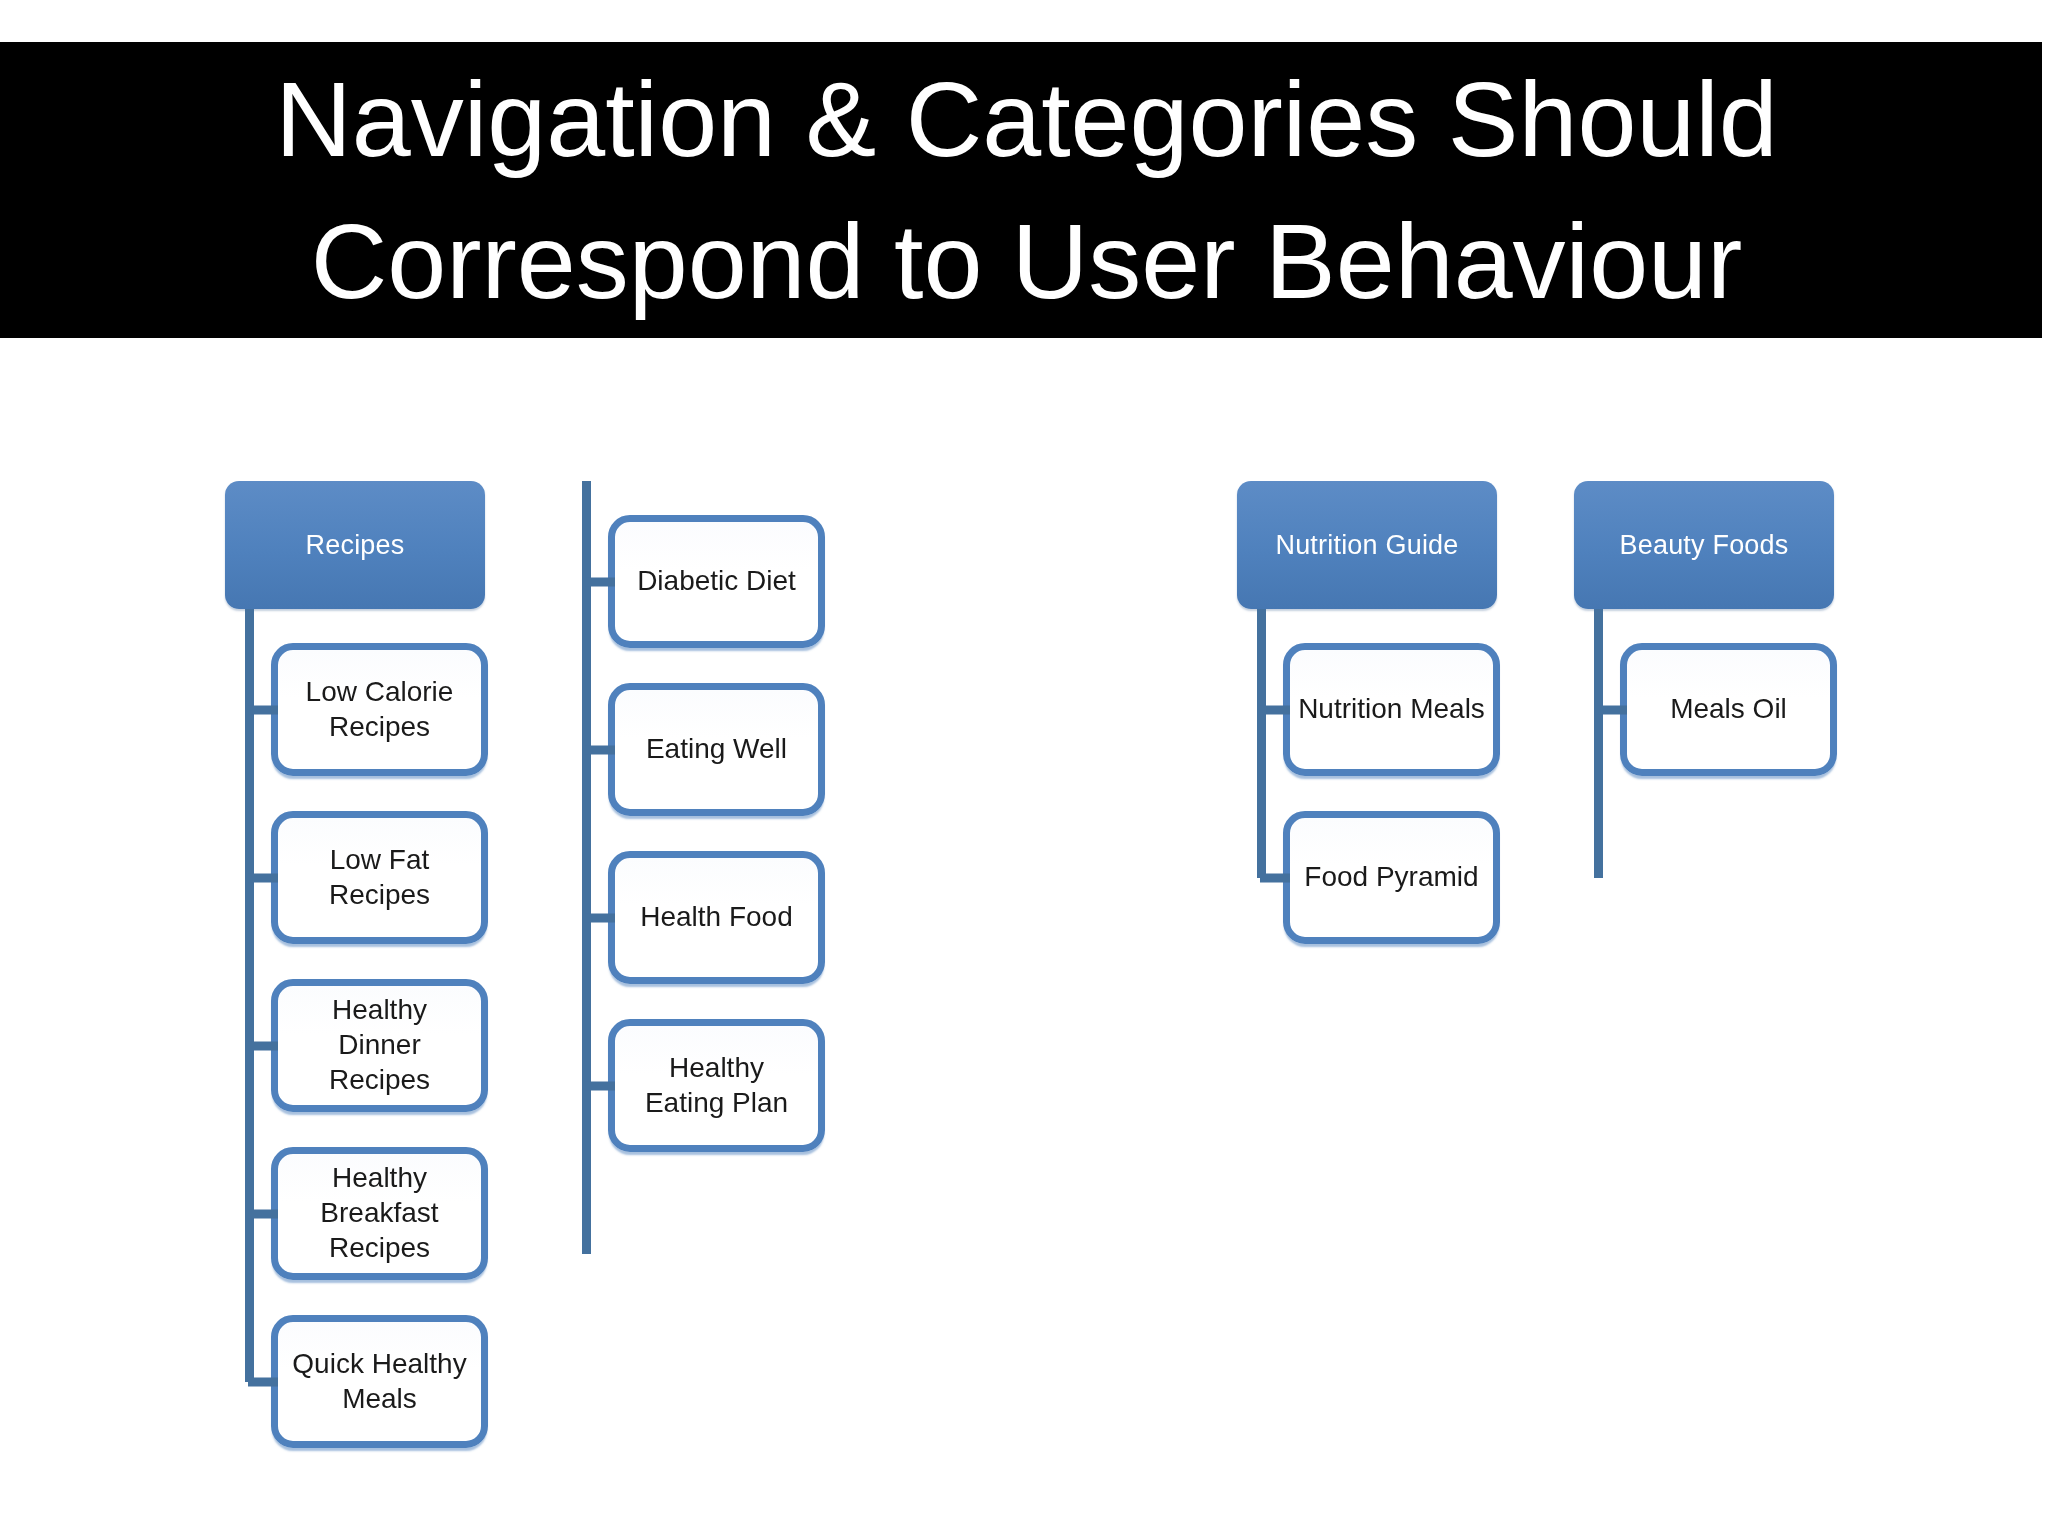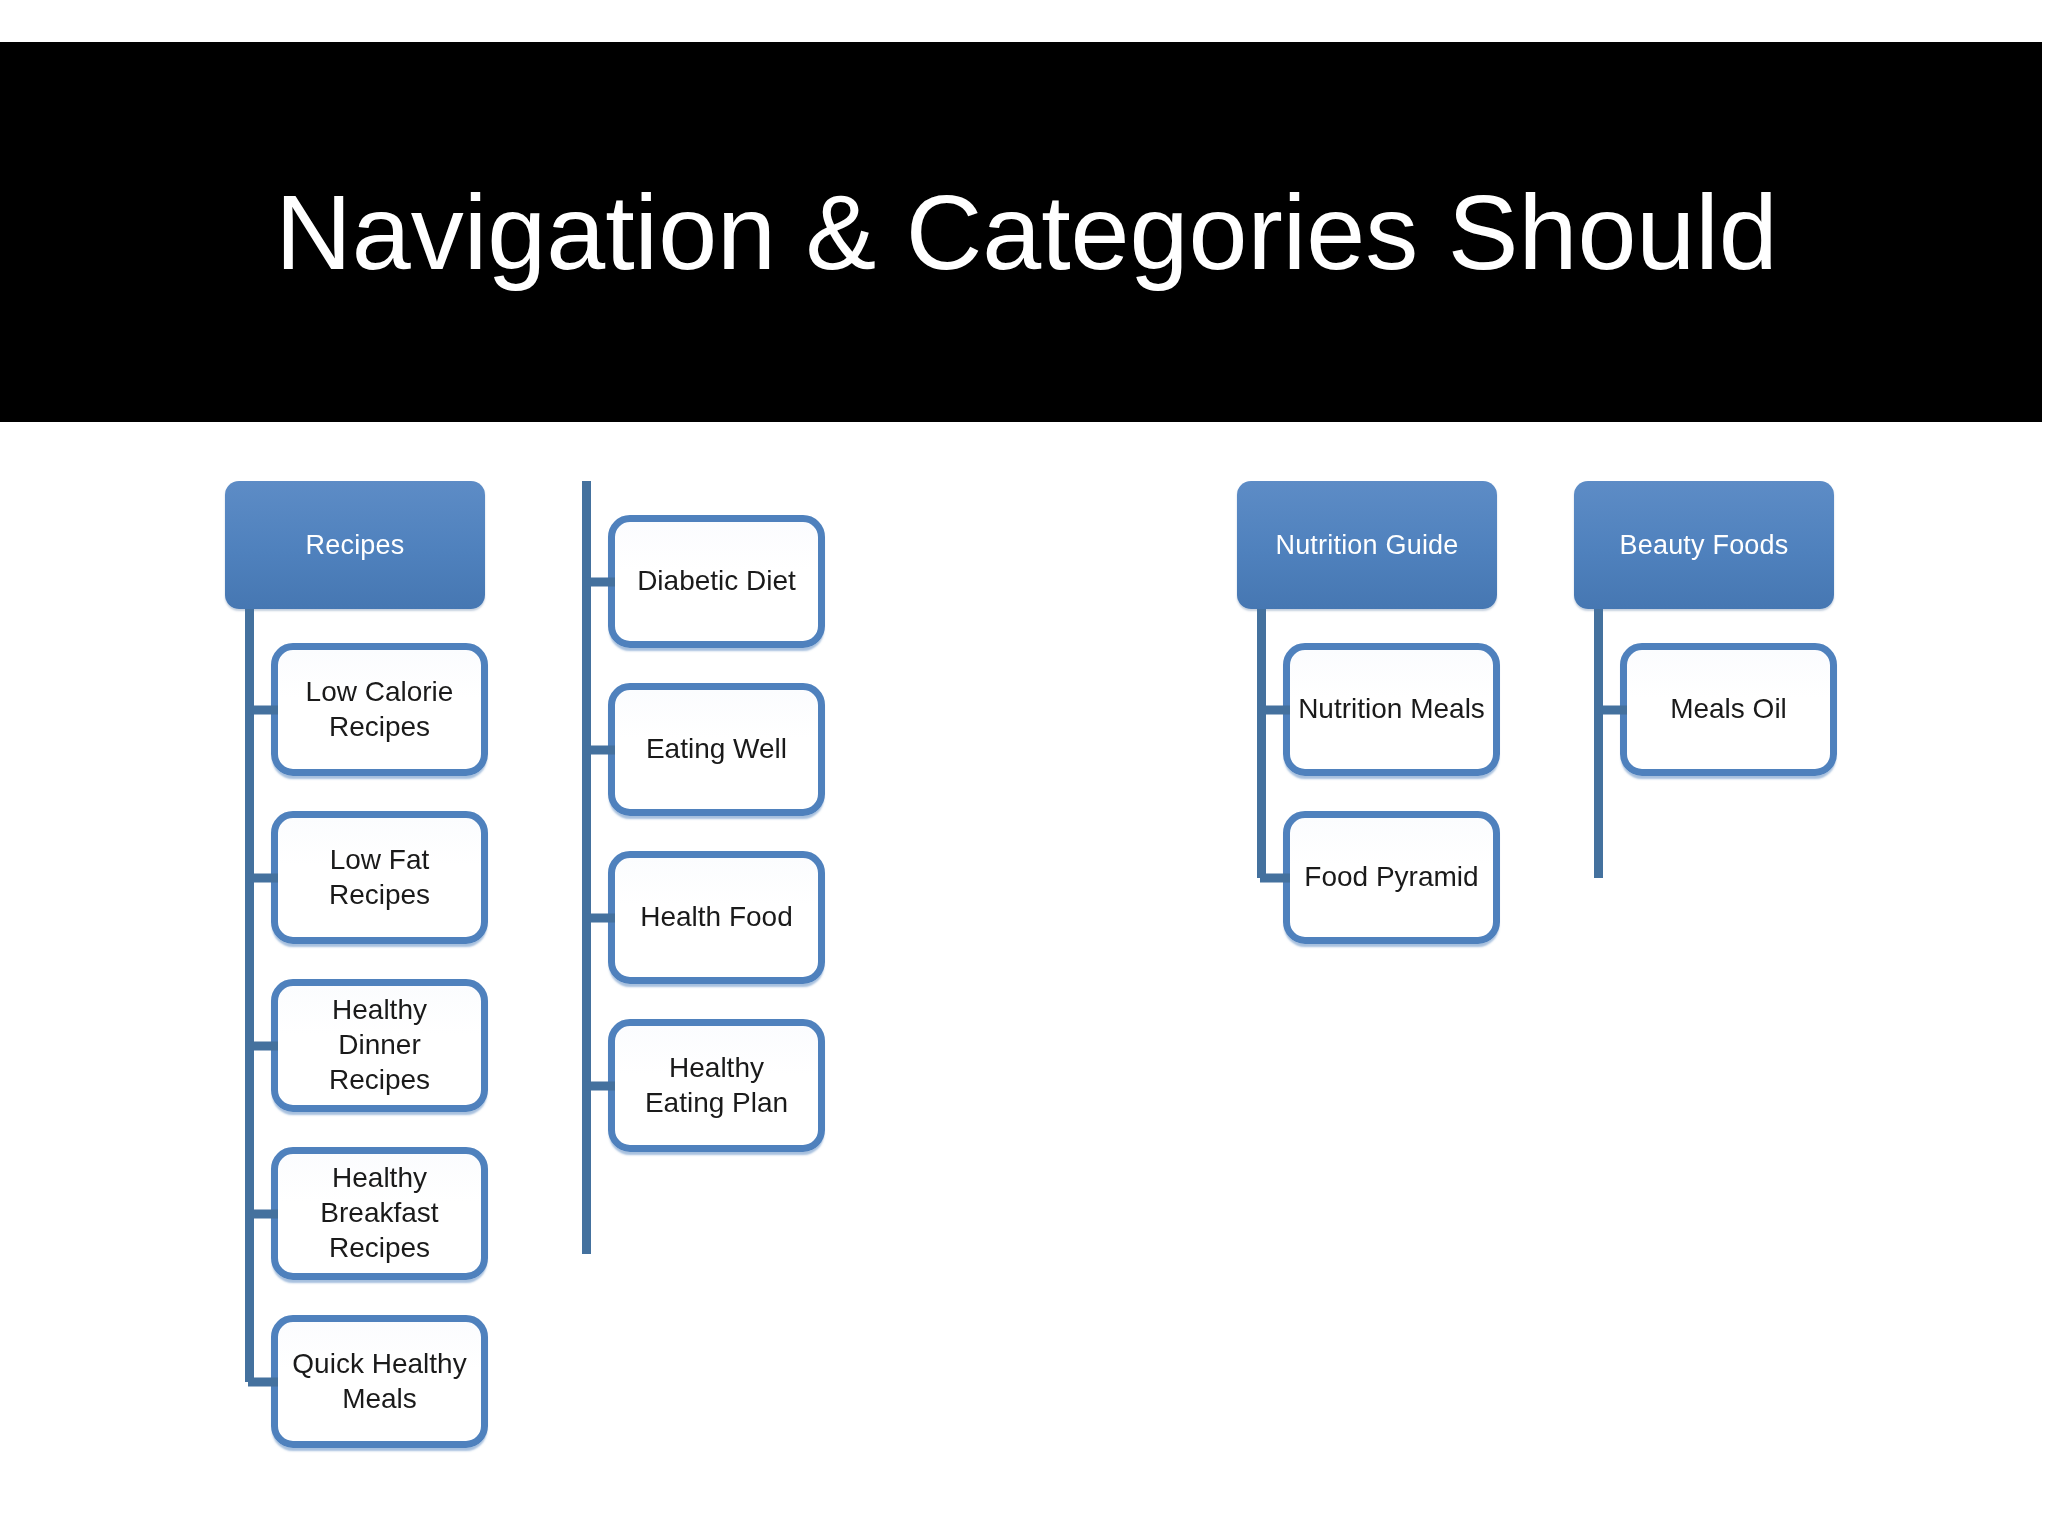--- a/index.html
+++ b/index.html
@@ -13,21 +13,21 @@
     --box-text:#1a1a1a;
   }
   *{margin:0;padding:0;box-sizing:border-box;}
   html,body{background:#ffffff;}
   body{
     width:2048px;height:1536px;position:relative;overflow:hidden;
     font-family:"Liberation Sans",sans-serif;
   }
   
   .banner{
-    position:absolute;left:0;top:42px;width:2042px;height:380px;
+    position:absolute;left:0;top:42px;width:2042px;height:296px;
     background:var(--banner-bg);
     display:flex;flex-direction:column;align-items:center;justify-content:center;padding-left:11px;
   }
   .title-line{
     color:var(--banner-text);
     font-size:106px;line-height:142px;font-weight:400;
     white-space:nowrap;text-align:center;
   }
   
   .diagram{position:absolute;left:0;top:481px;width:2048px;height:1055px;padding-left:12px;}
@@ -63,20 +63,21 @@
     text-align:center;white-space:pre-line;padding:0 6px;
   }
 </style>
 </head>
 <body>
 
 <div class="slide">
 
   <div class="banner">
     <div class="title-line">Navigation &amp; Categories Should</div>
+    <div class="title-line">Correspond to User Behaviour</div>
   </div>
 
   <div class="diagram" id="diagram">
       <div class="col" style="left: 225px;">
     <div class="head">
       <span class="head-label">Recipes</span>
     </div>
     <div class="children">
       <div class="vline" style="height: 772.5px;"></div>
     <div class="child">

